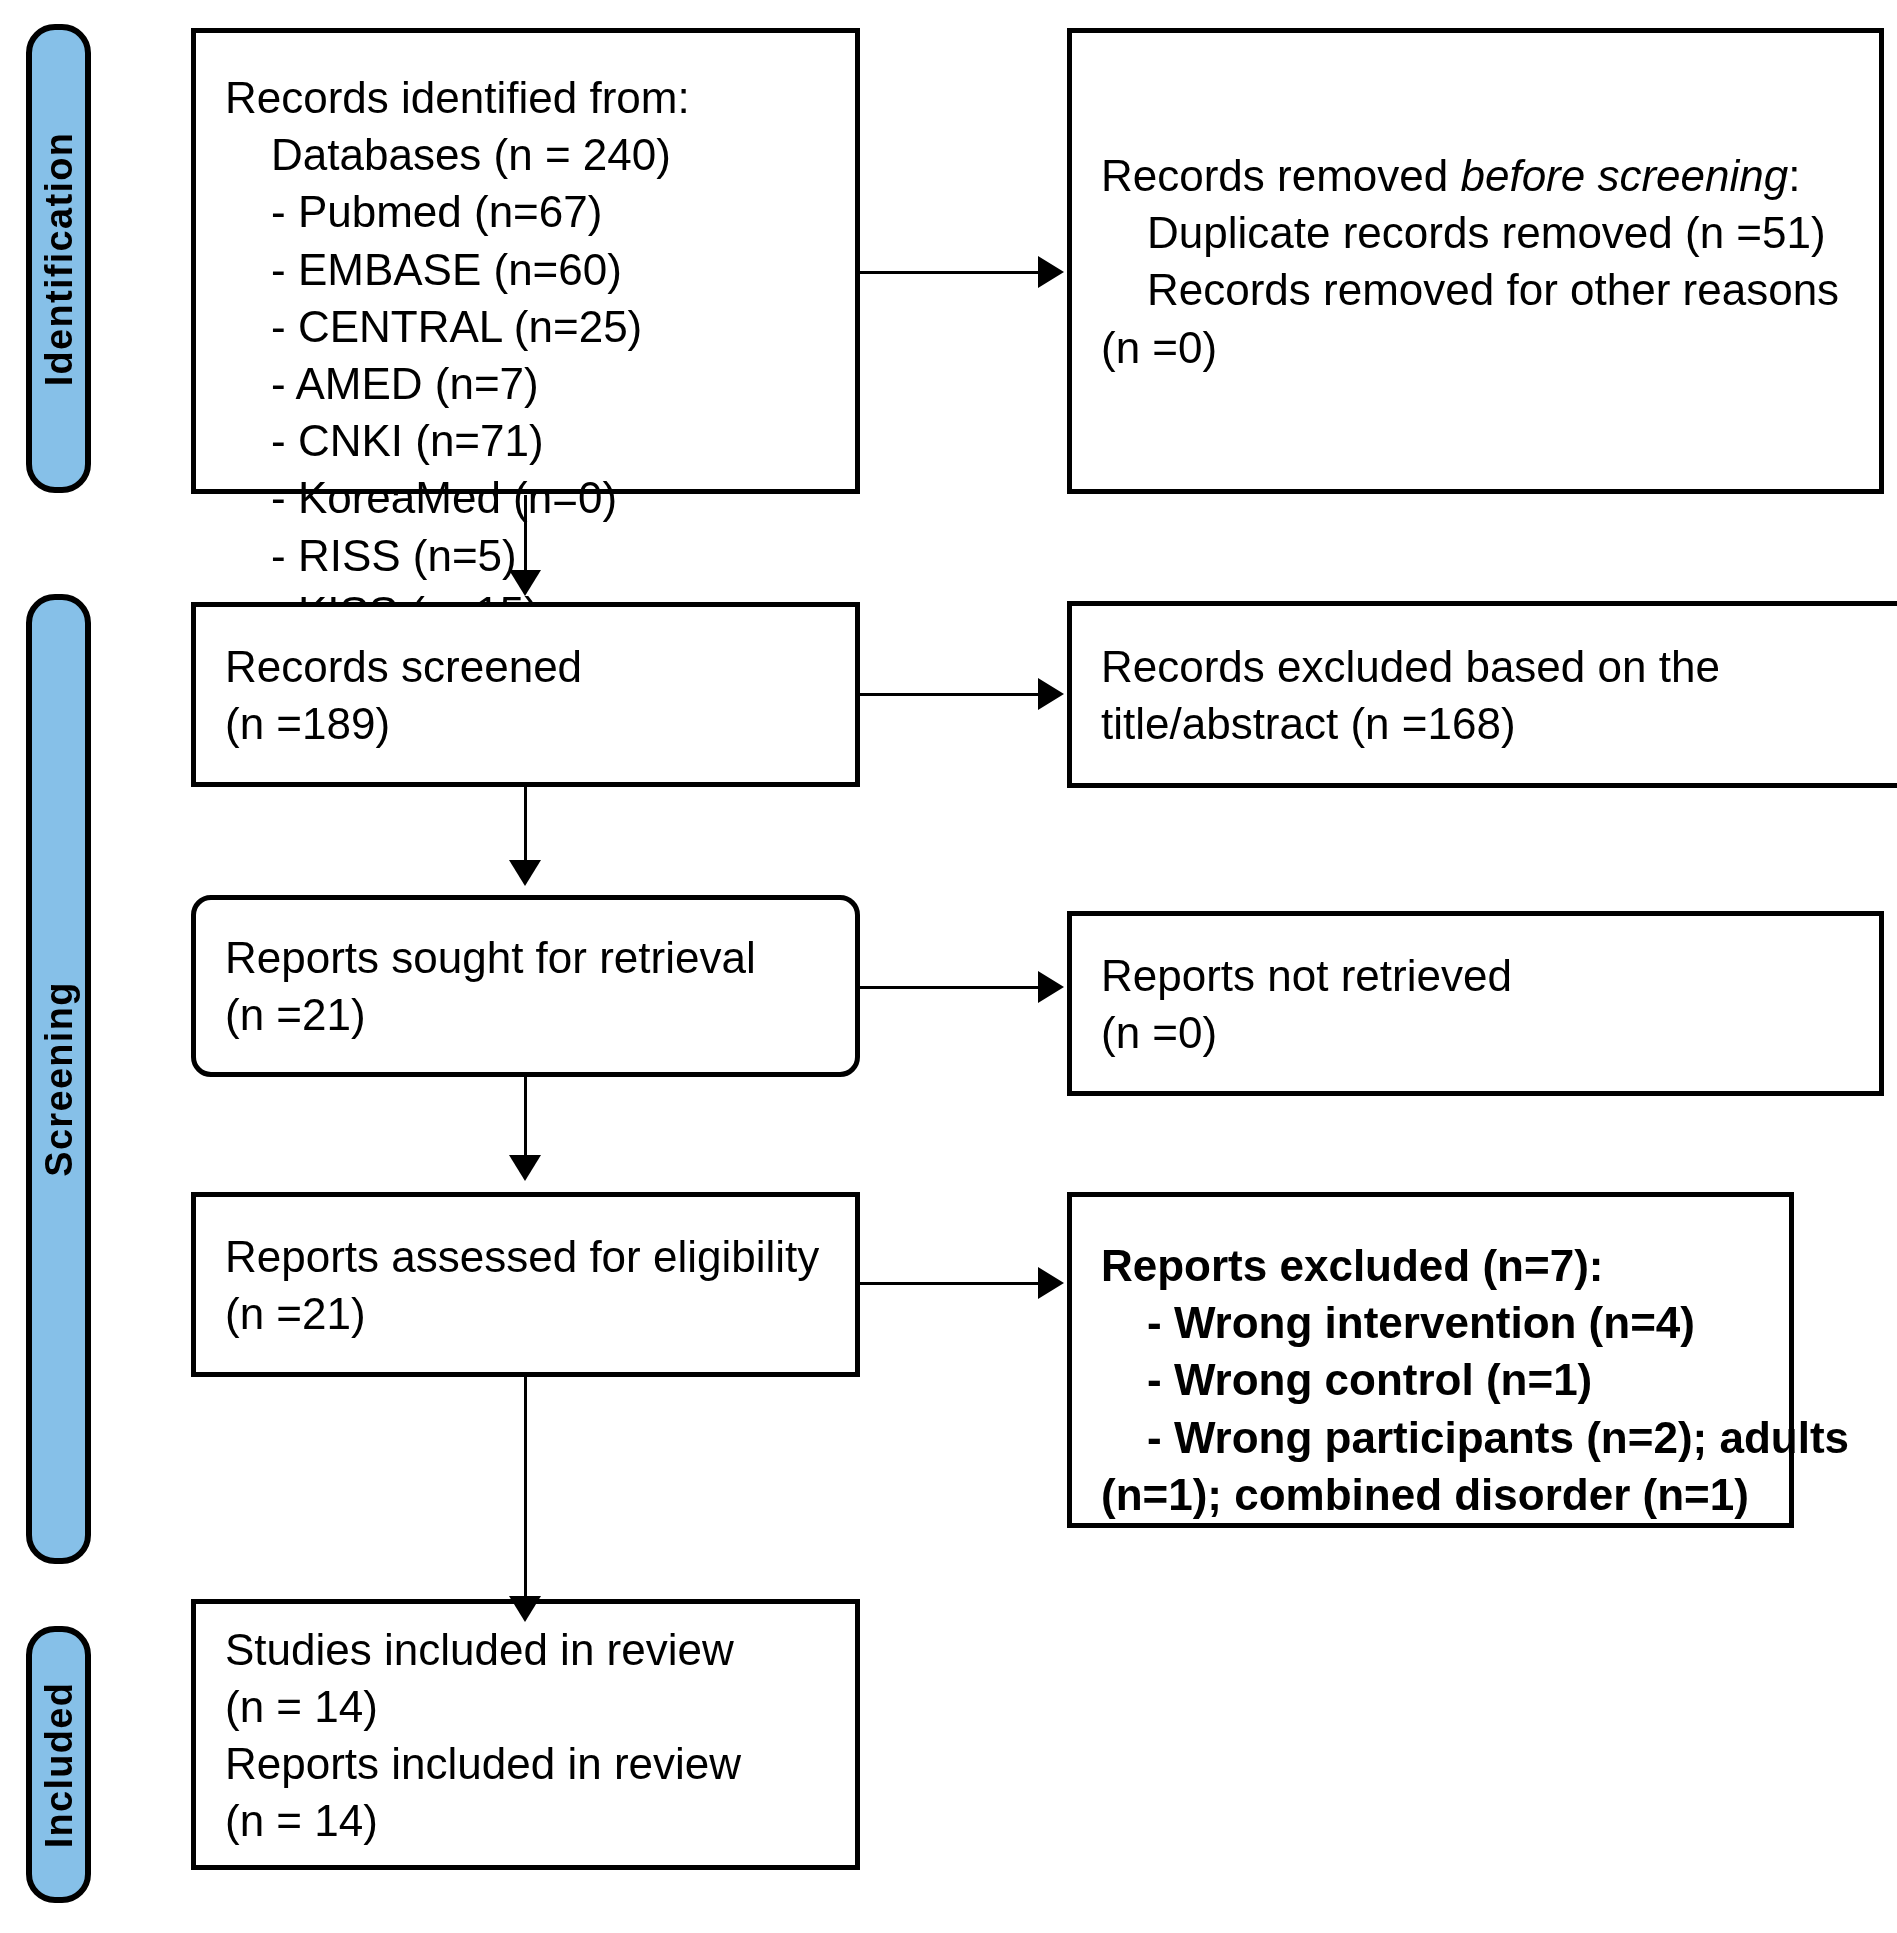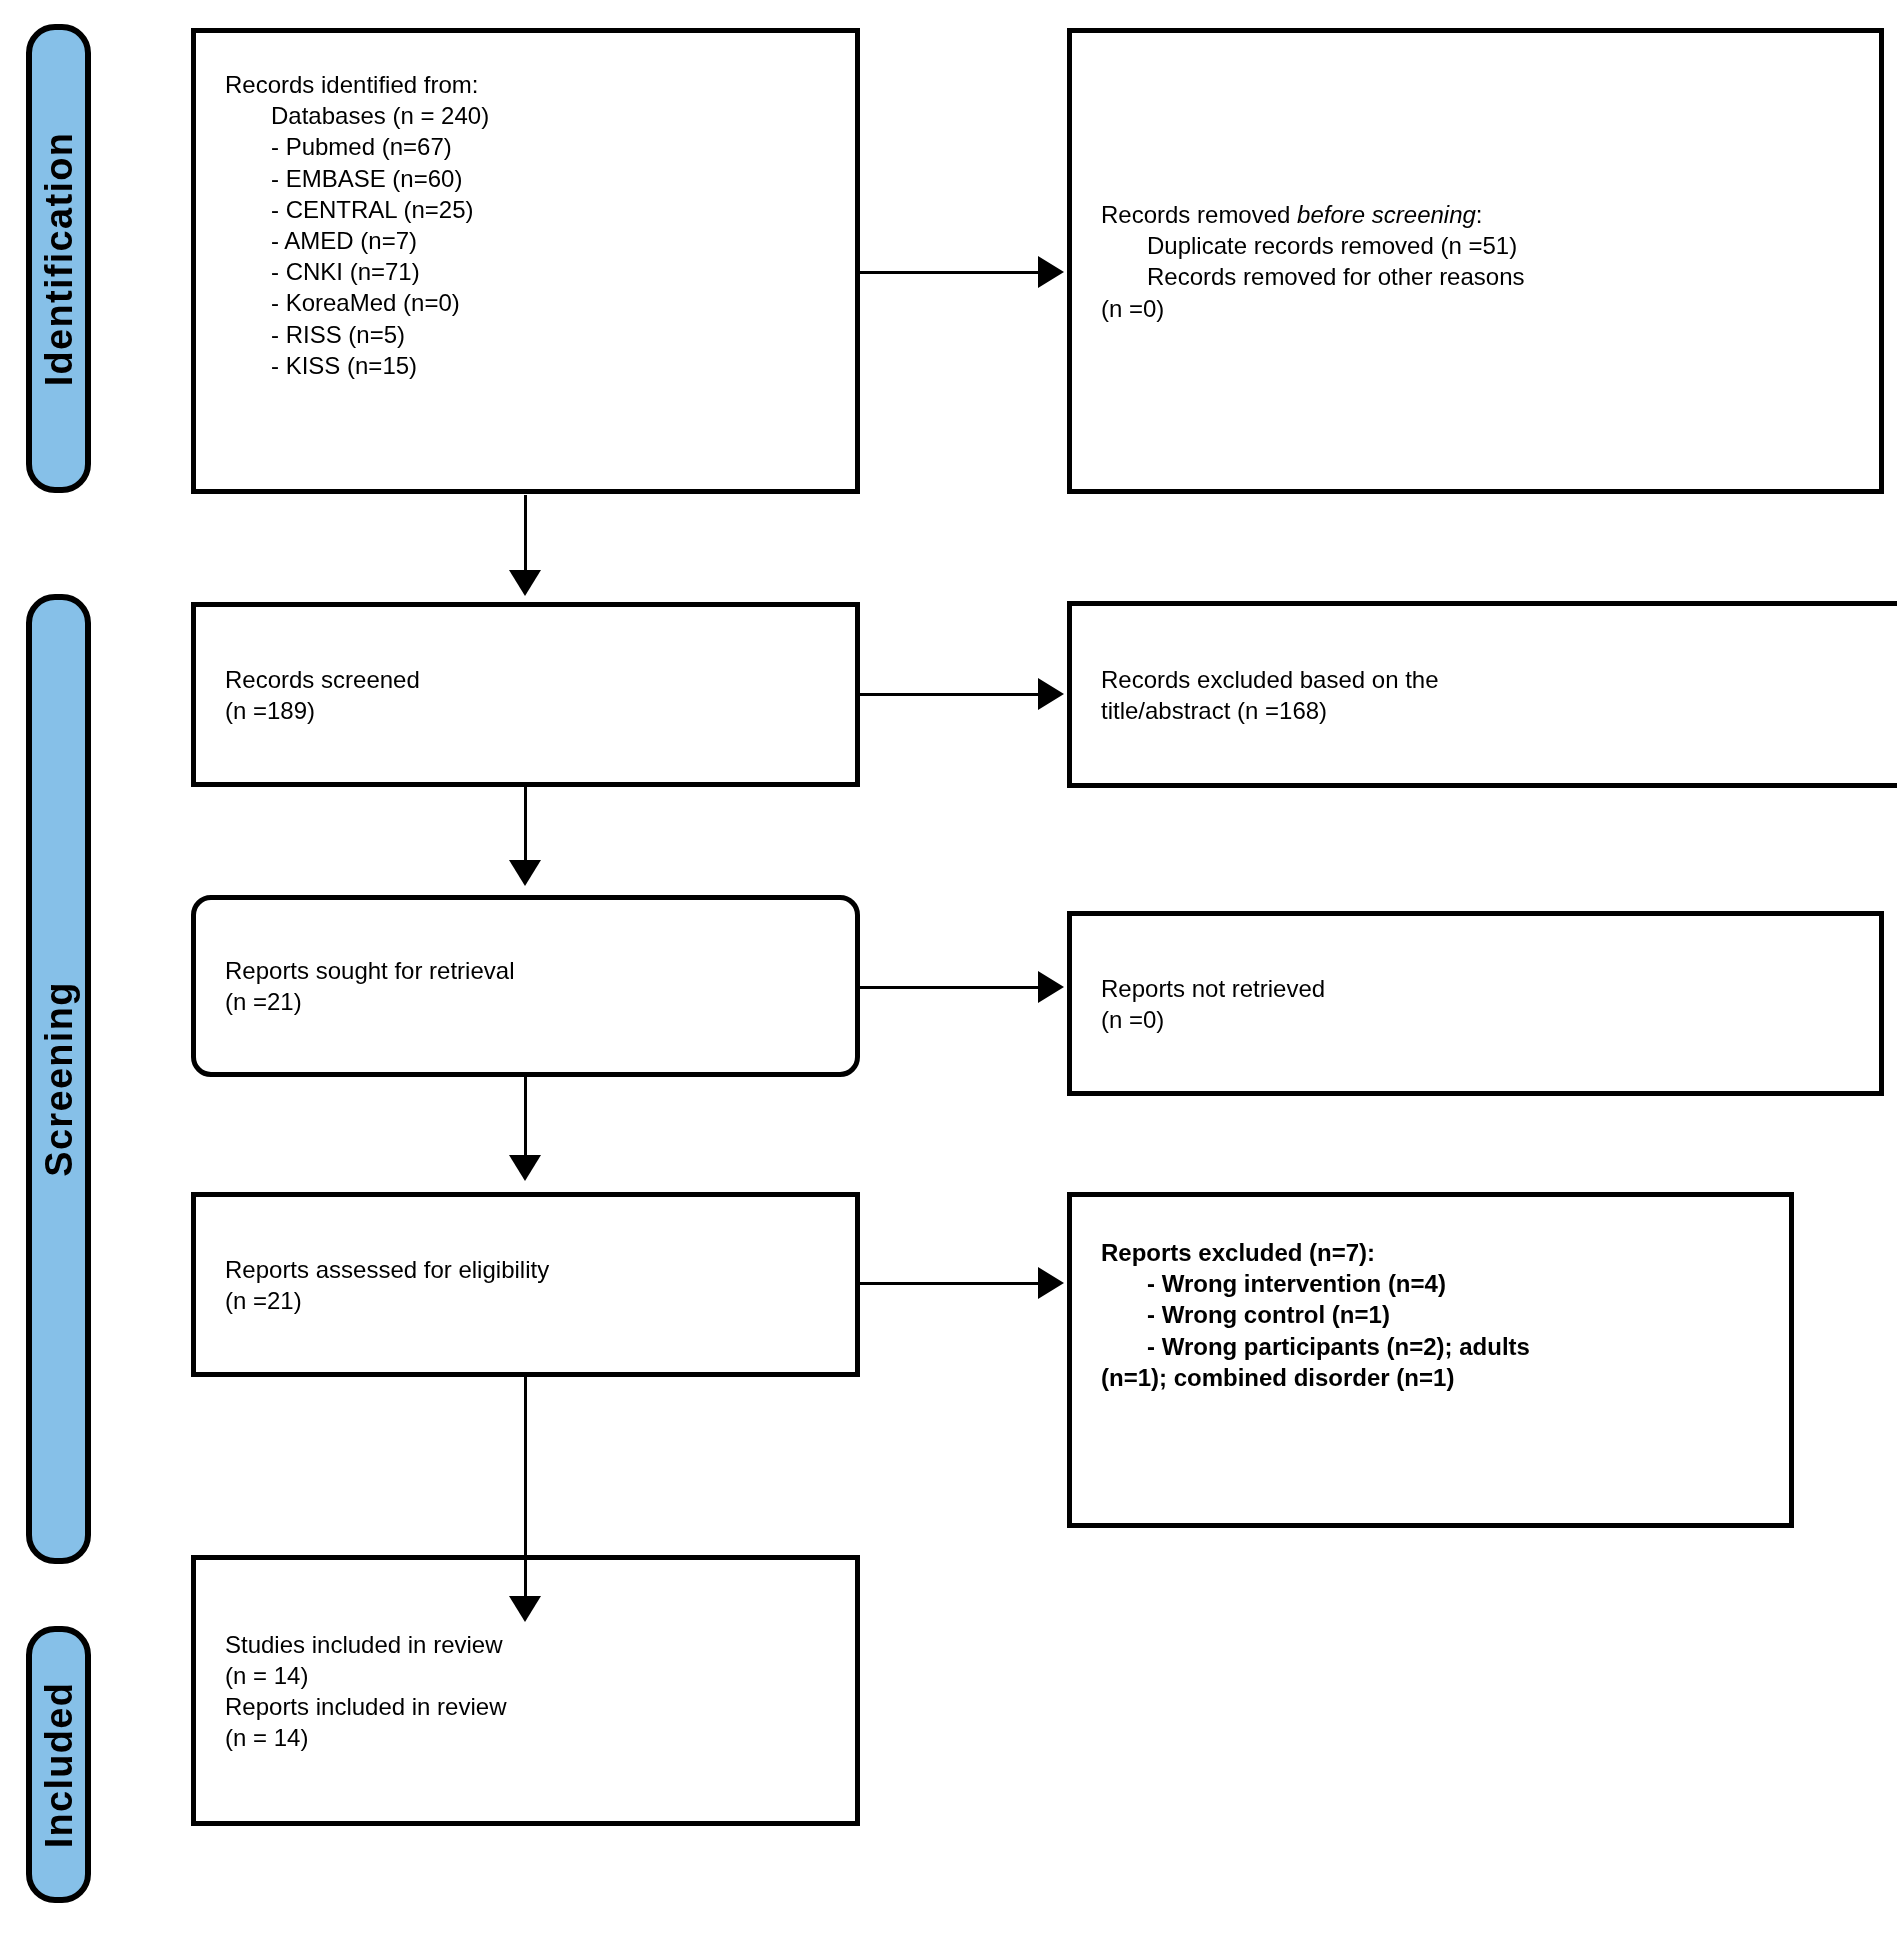--- a/index.html
+++ b/index.html
@@ -35,21 +35,21 @@
     position:absolute;
     background:#ffffff;
     border:5.2px solid #000000;
     box-sizing:border-box;
   }
   .box .inner{
     position:absolute;
     left:29px;right:17px;
     top:50%;
     transform:translateY(-50%);
-    font-size:24px;
+    font-size:44px;
     line-height:1.30;
     color:#000000;
   }
   .box.topalign .inner{top:29px;transform:none;}
   .ln{white-space:pre;display:block;}
   .ind1{padding-left:46px;}
   .ind2{padding-left:46px;}
   .ital{font-style:italic;}
 
   
@@ -147,21 +147,21 @@
   <div class="box topalign" style="left:1067px;top:1192px;width:727px;height:336px;font-weight:bold;">
     <div class="inner" style="top:40px;">
       <span class="ln">Reports excluded (n=7):</span>
       <span class="ln ind2">- Wrong intervention (n=4)</span>
       <span class="ln ind2">- Wrong control (n=1)</span>
       <span class="ln ind2">- Wrong participants (n=2); adults</span>
       <span class="ln">(n=1); combined disorder (n=1)</span>
     </div>
   </div>
 
-  <div class="box" style="left:191px;top:1555px;width:669px;height:271px;">
+  <div class="box" style="left:191px;top:1599px;width:669px;height:271px;">
     <div class="inner">
       <span class="ln">Studies included in review</span>
       <span class="ln">(n = 14)</span>
       <span class="ln">Reports included in review</span>
       <span class="ln">(n = 14)</span>
     </div>
   </div>
 
   <div class="hline" style="left:860px;top:271px;width:179px;"></div>
   <div class="arrow-right" style="left:1038px;top:256px;"></div>

